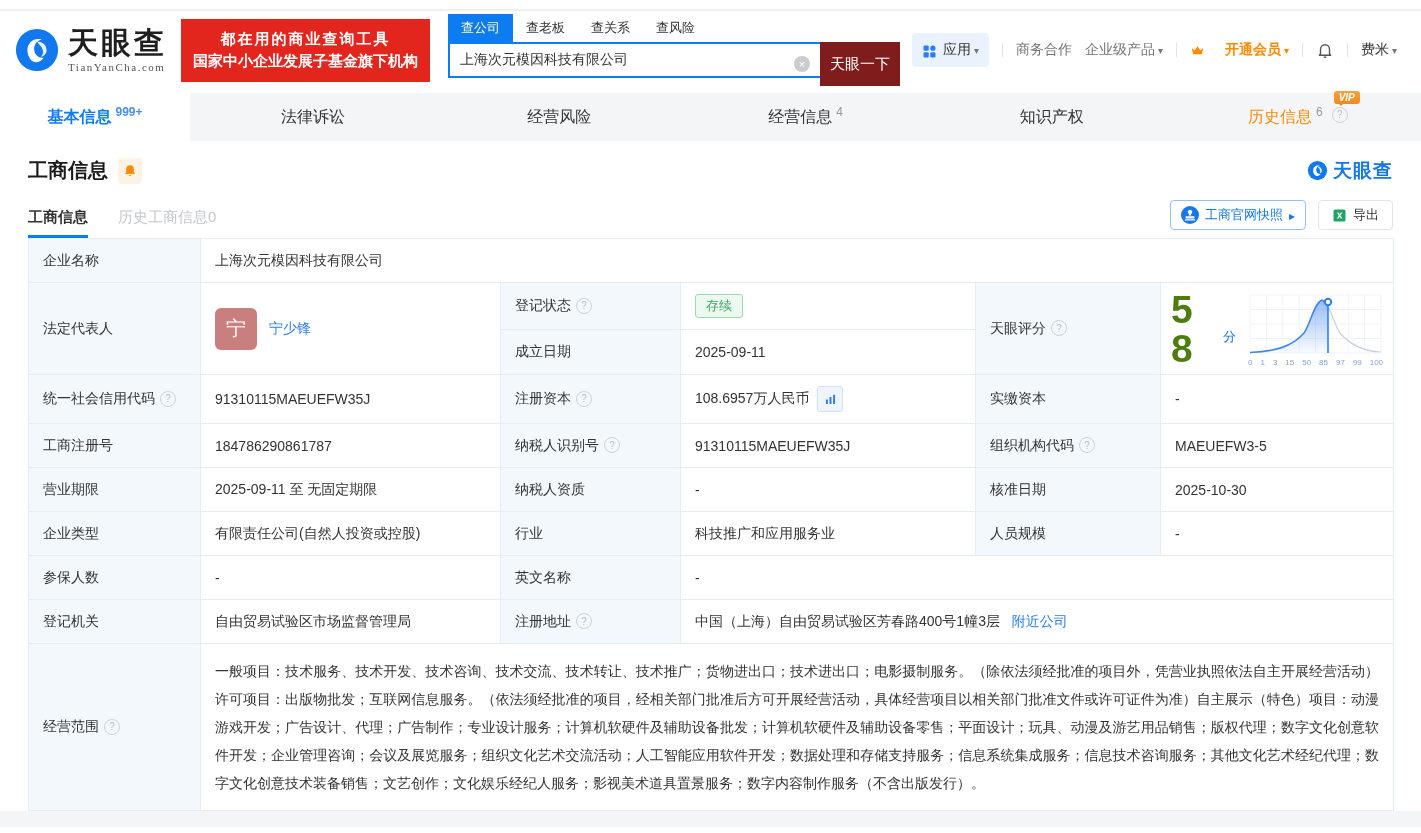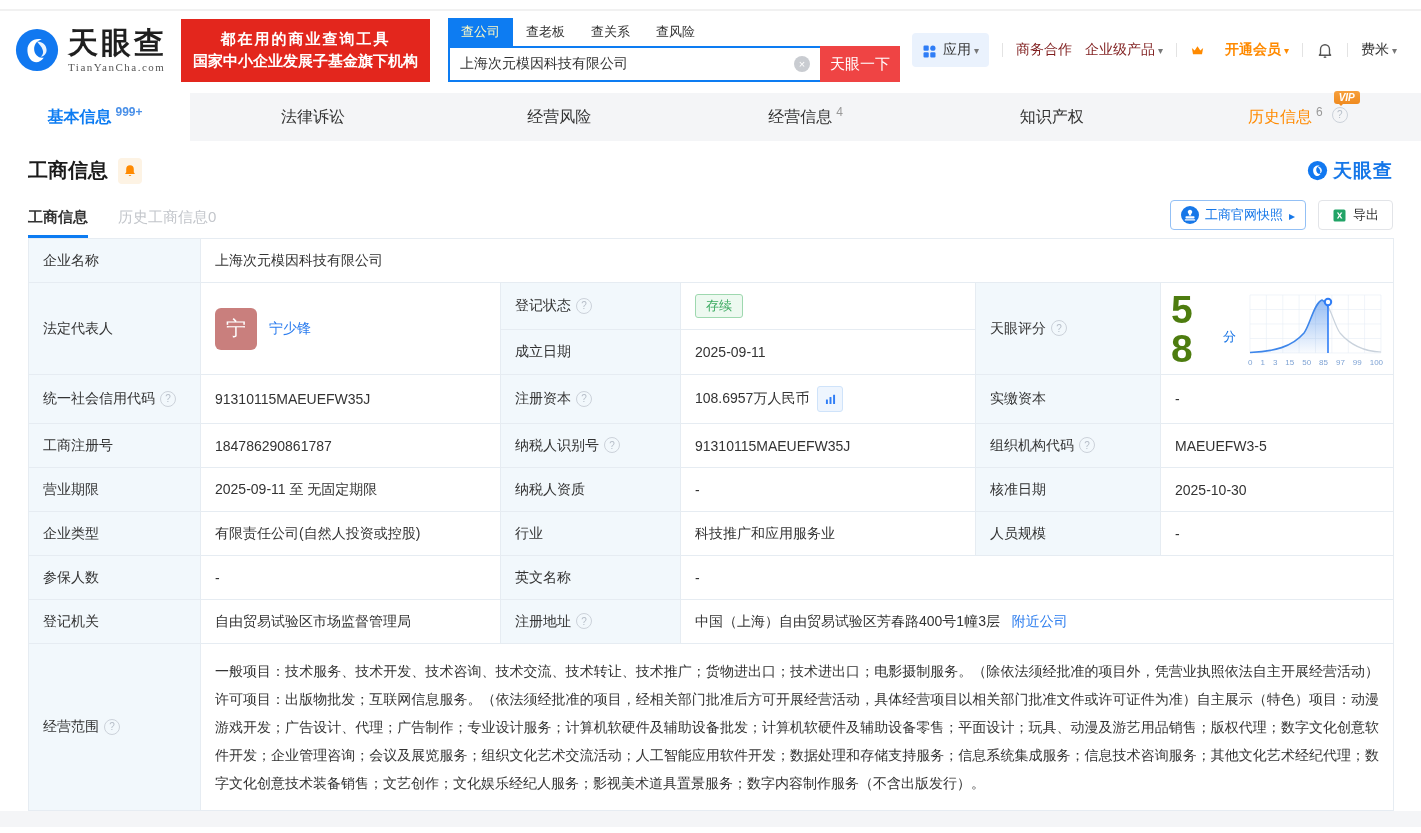--- a/index.html
+++ b/index.html
@@ -16,27 +16,27 @@
   .promo .l1{letter-spacing:2px;}
   .search-area{margin-left:18px;width:452px;}
   .search-tabs{display:flex;font-size:13px;}
   .s-tab{padding:5px 13px;cursor:pointer;color:#333;}
   .s-tab.active{background:#0d7cf2;color:#fef9c3;}
   .search-row{display:flex;}
   .inp-wrap{position:relative;flex:1;}
   .search-input{width:100%;height:36px;box-sizing:border-box;border:2px solid #0d7cf2;border-right:none;padding:0 36px 0 10px;font-size:14px;color:#333;outline:none;font-family:inherit;}
   .clear-btn{position:absolute;right:10px;top:50%;transform:translateY(-50%);width:16px;height:16px;border-radius:50%;background:#c9ccd1;color:#fff;font-size:11px;line-height:16px;text-align:center;cursor:pointer;}
   .clear-btn::after{content:"×";}
-  .search-btn{width:80px;height:36px;background:#ef4444;color:#fff;font-size:15px;border:none;cursor:pointer;font-family:Liberation Serif, serif;}
+  .search-btn{width:80px;height:44px;background:#7f1d1d;color:#fff;font-size:15px;border:none;cursor:pointer;font-family:Liberation Serif, serif;}
   .top-right{margin-left:auto;display:flex;align-items:center;gap:13px;font-size:14px;white-space:nowrap;}
   .apps{display:flex;align-items:flex-end;gap:6px;background:#eaf2fd;border-radius:4px;padding:8px 10px;cursor:pointer;}
   .caret::after{content:"▾";font-size:10px;color:#777;margin-left:3px;}
   .caret-orange::after{content:"▾";font-size:10px;color:#ff8a00;margin-left:3px;}
   .sep{width:1px;height:14px;background:#e3e3e3;}
-  .plain-link{cursor:pointer;color:#7f1d1d;font-family:Liberation Serif, serif;}
+  .plain-link{cursor:pointer;color:#737373;font-family:Liberation Serif, serif;}
   .vip-link{color:#ff8a00;font-weight:600;display:flex;align-items:center;gap:20px;cursor:pointer;}
   .bell-btn{display:flex;align-items:center;cursor:pointer;}
   .user{display:flex;align-items:center;cursor:pointer;}
   
   .main-tabs{height:48px;background:#f4f5f7;display:flex;margin-top:4px;}
   .m-tab{flex:1;display:flex;align-items:center;justify-content:center;font-size:16px;color:#333;cursor:pointer;}
   .m-tab .inner{position:relative;display:flex;align-items:flex-start;gap:4px;}
   .m-tab.active{background:#fff;color:#0d7cf2;font-weight:700;flex:0 0 190px;}
   .cnt{font-size:12px;color:#999;margin-top:-2px;}
   .cnt.blue{color:#4a90e8;}

